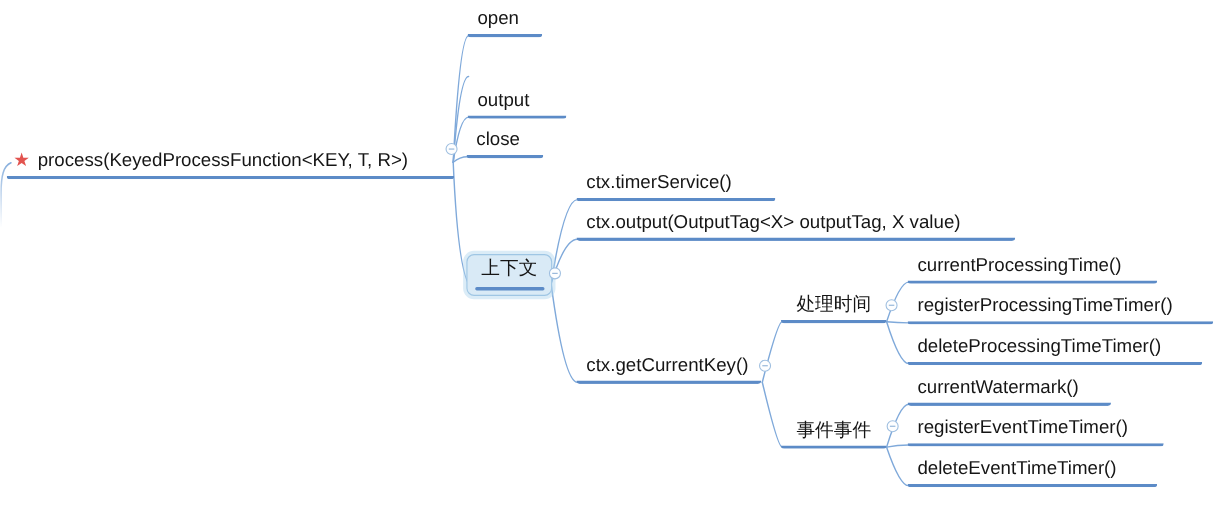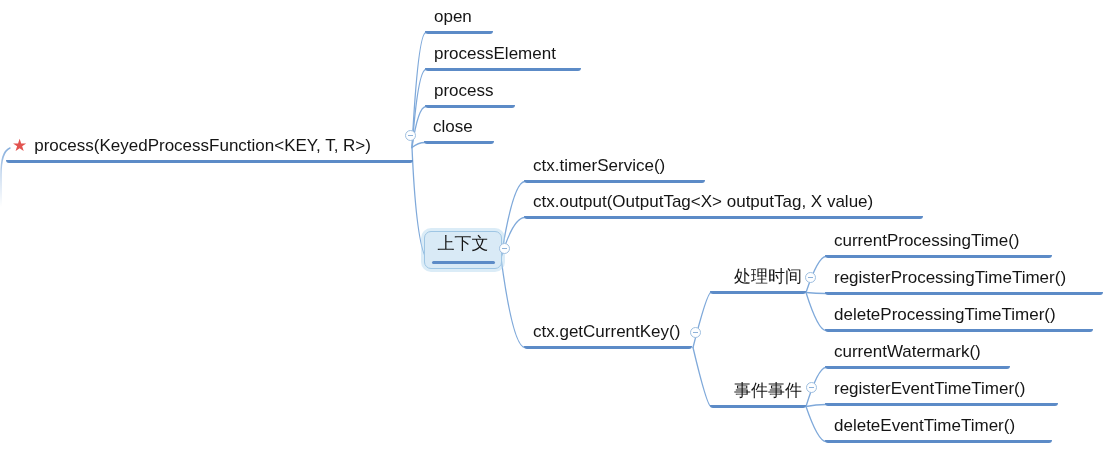--- a/index.html
+++ b/index.html
@@ -15,21 +15,21 @@
 
   .topic{
     position:absolute;z-index:2;box-sizing:border-box;
     white-space:nowrap;
     font-size:17px;color:var(--text,#151515);
     line-height:23px;padding:0 6px 3px 9px;
     border-bottom:3px solid var(--branch,#5c8bc7);
     border-radius:0 0 3px 3px;
     cursor:default;
   }
-  .cjk{text-align:right;padding:0 4px 3px 4px;font-family:Liberation Serif, serif;}
+  .cjk{text-align:center;padding:0 4px 3px 4px;font-family:Liberation Serif, serif;}
 
   .t-root{left:6px;top:120px;width:407px;padding-left:6px;margin-top:14px;}
   .t-root .star{color:var(--star,#e2534f);font-size:17px;margin-right:7px;}
 
   .t-open{left:425px;top:5px;width:68px;}
   .t-process-element{left:425px;top:42px;width:156px;}
   .t-on-timer{left:425px;top:79px;width:90px;}
   .t-close{left:424px;top:115px;width:70px;}
 
   .t-context{
@@ -107,25 +107,22 @@
     <path d="M 10 148 C 3 151 1 160 1 175 L 1 207" fill="none" stroke="url(#fade)" stroke-width="1.4" stroke-linecap="round"></path>
   </svg>
 
   <div class="topic t-root">
     <span class="star">★</span><span>process(KeyedProcessFunction&lt;KEY, T, R&gt;)</span>
   </div>
 
   <div class="topic t-open">
     <span>open</span>
   </div>
-  <div class="topic t-process-element">
-    <span>processElement</span>
-  </div>
   <div class="topic t-on-timer">
-    <span>process</span>
+    <span>output</span>
   </div>
   <div class="topic t-close">
     <span>close</span>
   </div>
 
   <div class="t-context">
     <span>上下文</span>
     <span class="ctx-underline"></span>
   </div>
 

